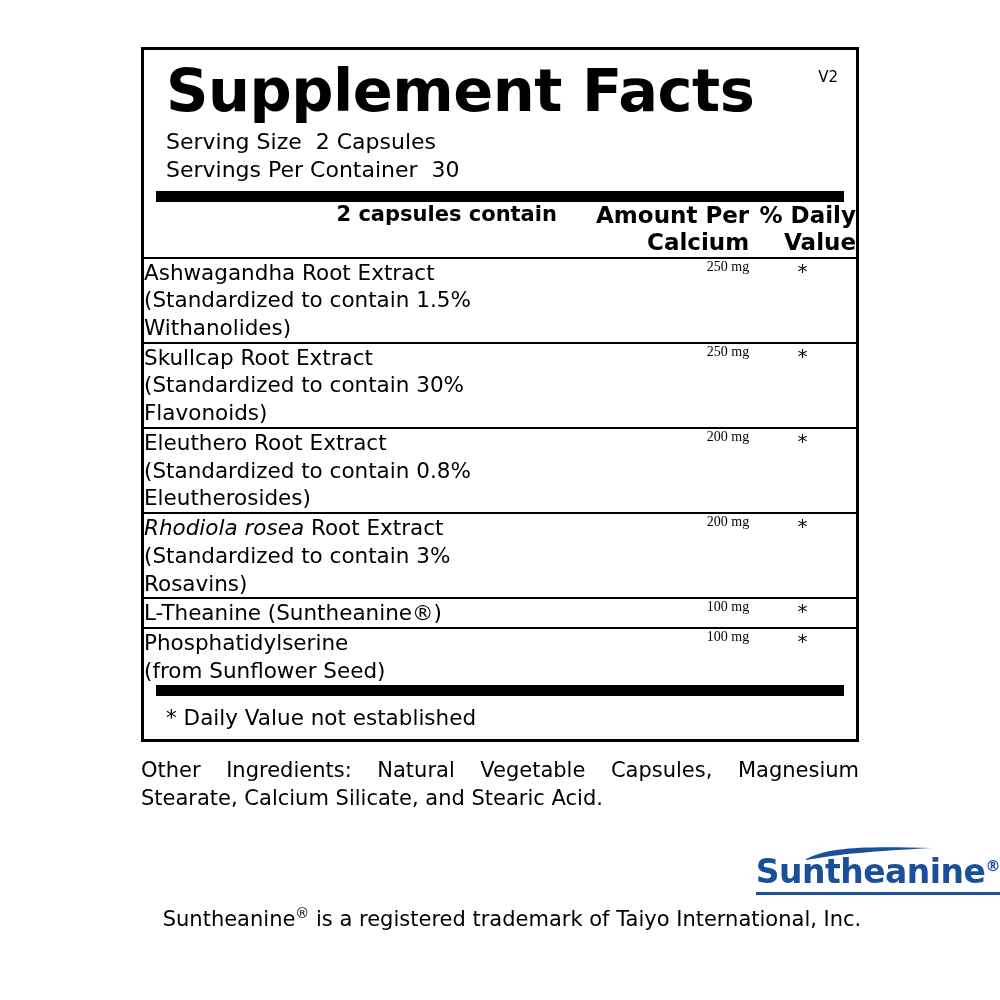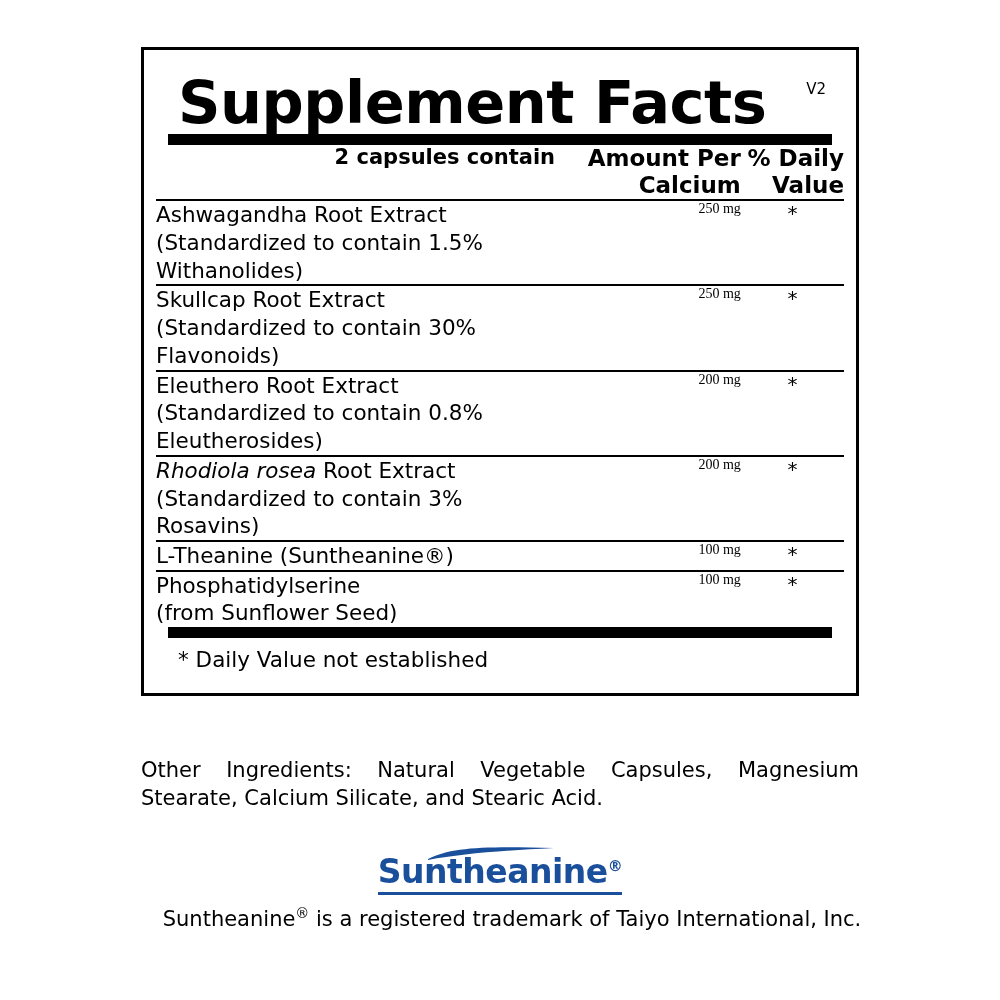--- a/index.html
+++ b/index.html
@@ -17,21 +17,21 @@
   }
 
   .panel {
     position: absolute;
     left: 141px;
     top: 47px;
     width: 718px;
     box-sizing: border-box;
     border: 3px solid #000;
     background: #fff;
-    padding: 12px;
+    padding: 0;
   }
 
   .title-wrap {
     position: relative;
     padding: 10px 0 0 22px;
   }
   .title {
     font-size: 59px;
     font-weight: bold;
     letter-spacing: -0.5px;
@@ -128,21 +128,21 @@
     font-size: 21px;
     line-height: 1.33;
     text-align: justify;
   }
 
   .logo-wrap {
     position: absolute;
     left: 0;
     top: 852px;
     width: 1000px;
-    text-align: center;
+    text-align: right;
   }
   .logo {
     display: inline-block;
     position: relative;
     color: #1a4f9c;
     font-family: "DejaVu Sans", sans-serif;
     font-weight: bold;
     font-size: 33px;
     letter-spacing: -0.5px;
   }
@@ -183,20 +183,30 @@
 </head>
 <body>
 
 <div class="panel">
 
   <div class="title-wrap">
     <div class="title">Supplement Facts</div>
     <div class="version">V2</div>
   </div>
 
+  <div class="serving-block">
+    <div>
+      <span>Serving Size</span>&nbsp;
+      <span>2 Capsules</span>
+    </div>
+    <div>
+      <span>Servings Per Container</span>&nbsp;
+      <span>30</span>
+    </div>
+  </div>
 
   <div class="rule-thick"></div>
 
   <table class="facts">
     <colgroup>
       <col class="col-name">
       <col class="col-amt">
       <col class="col-dv">
     </colgroup>
     <tbody>

